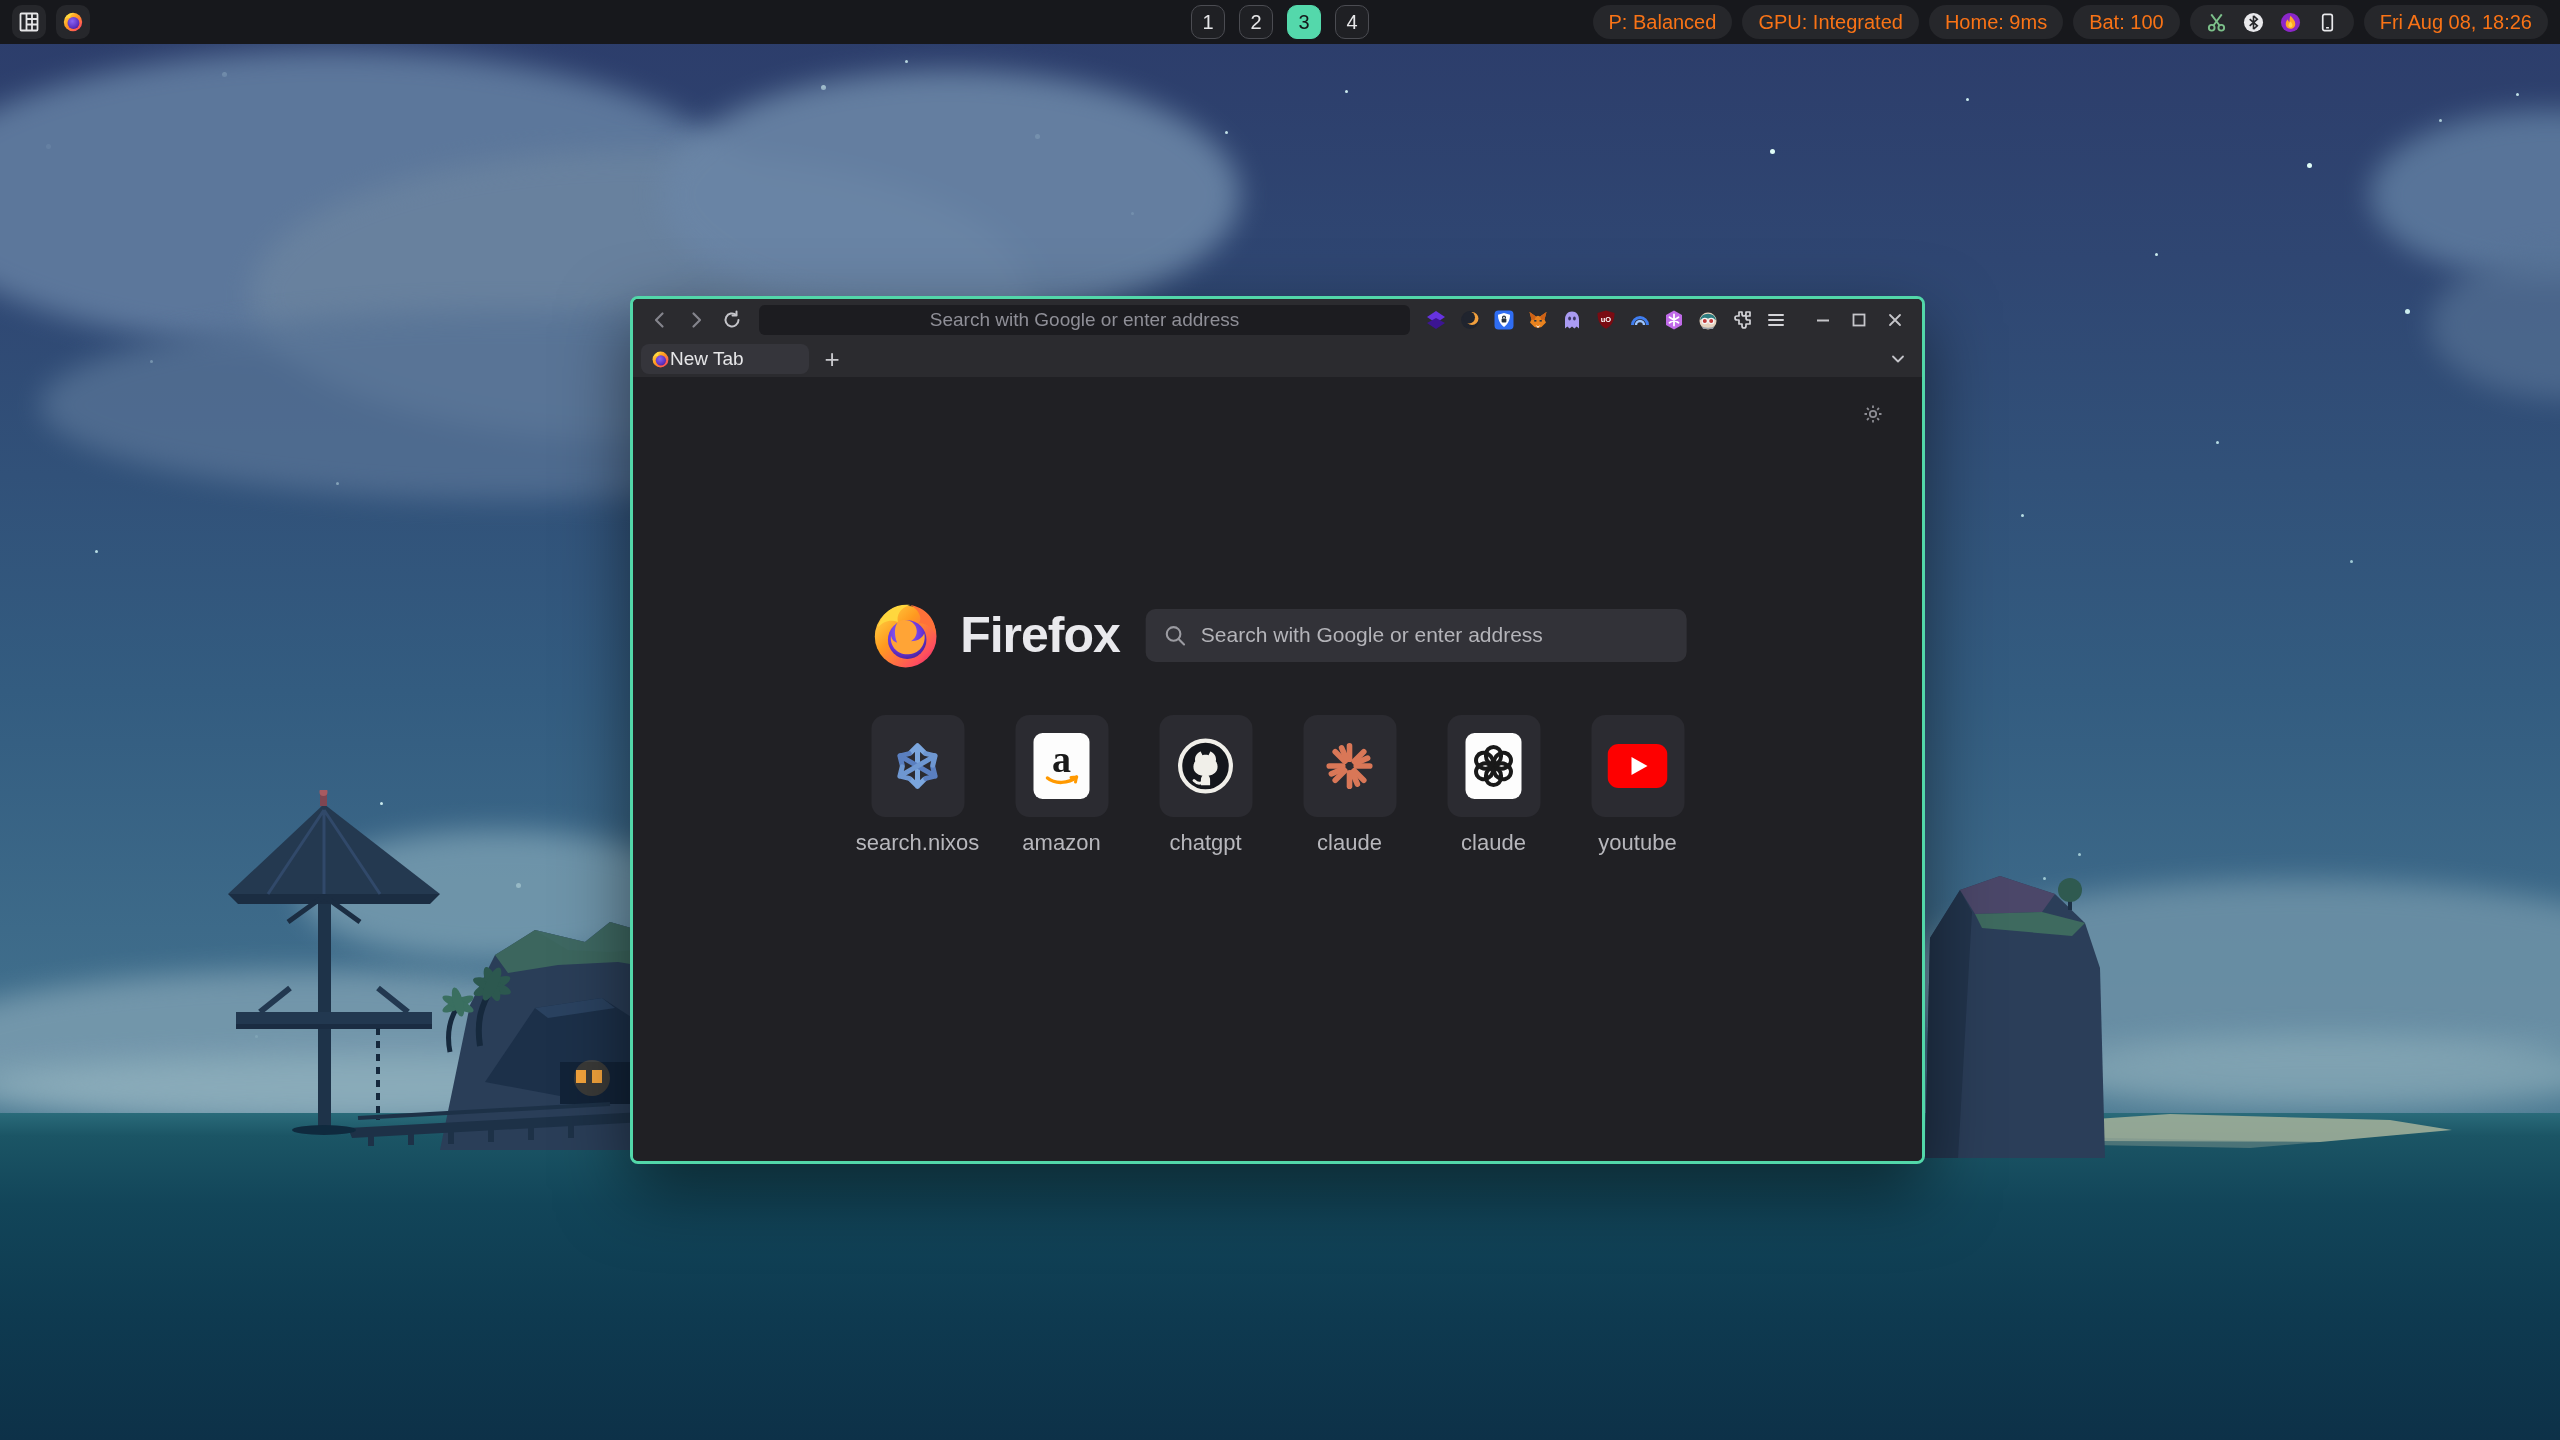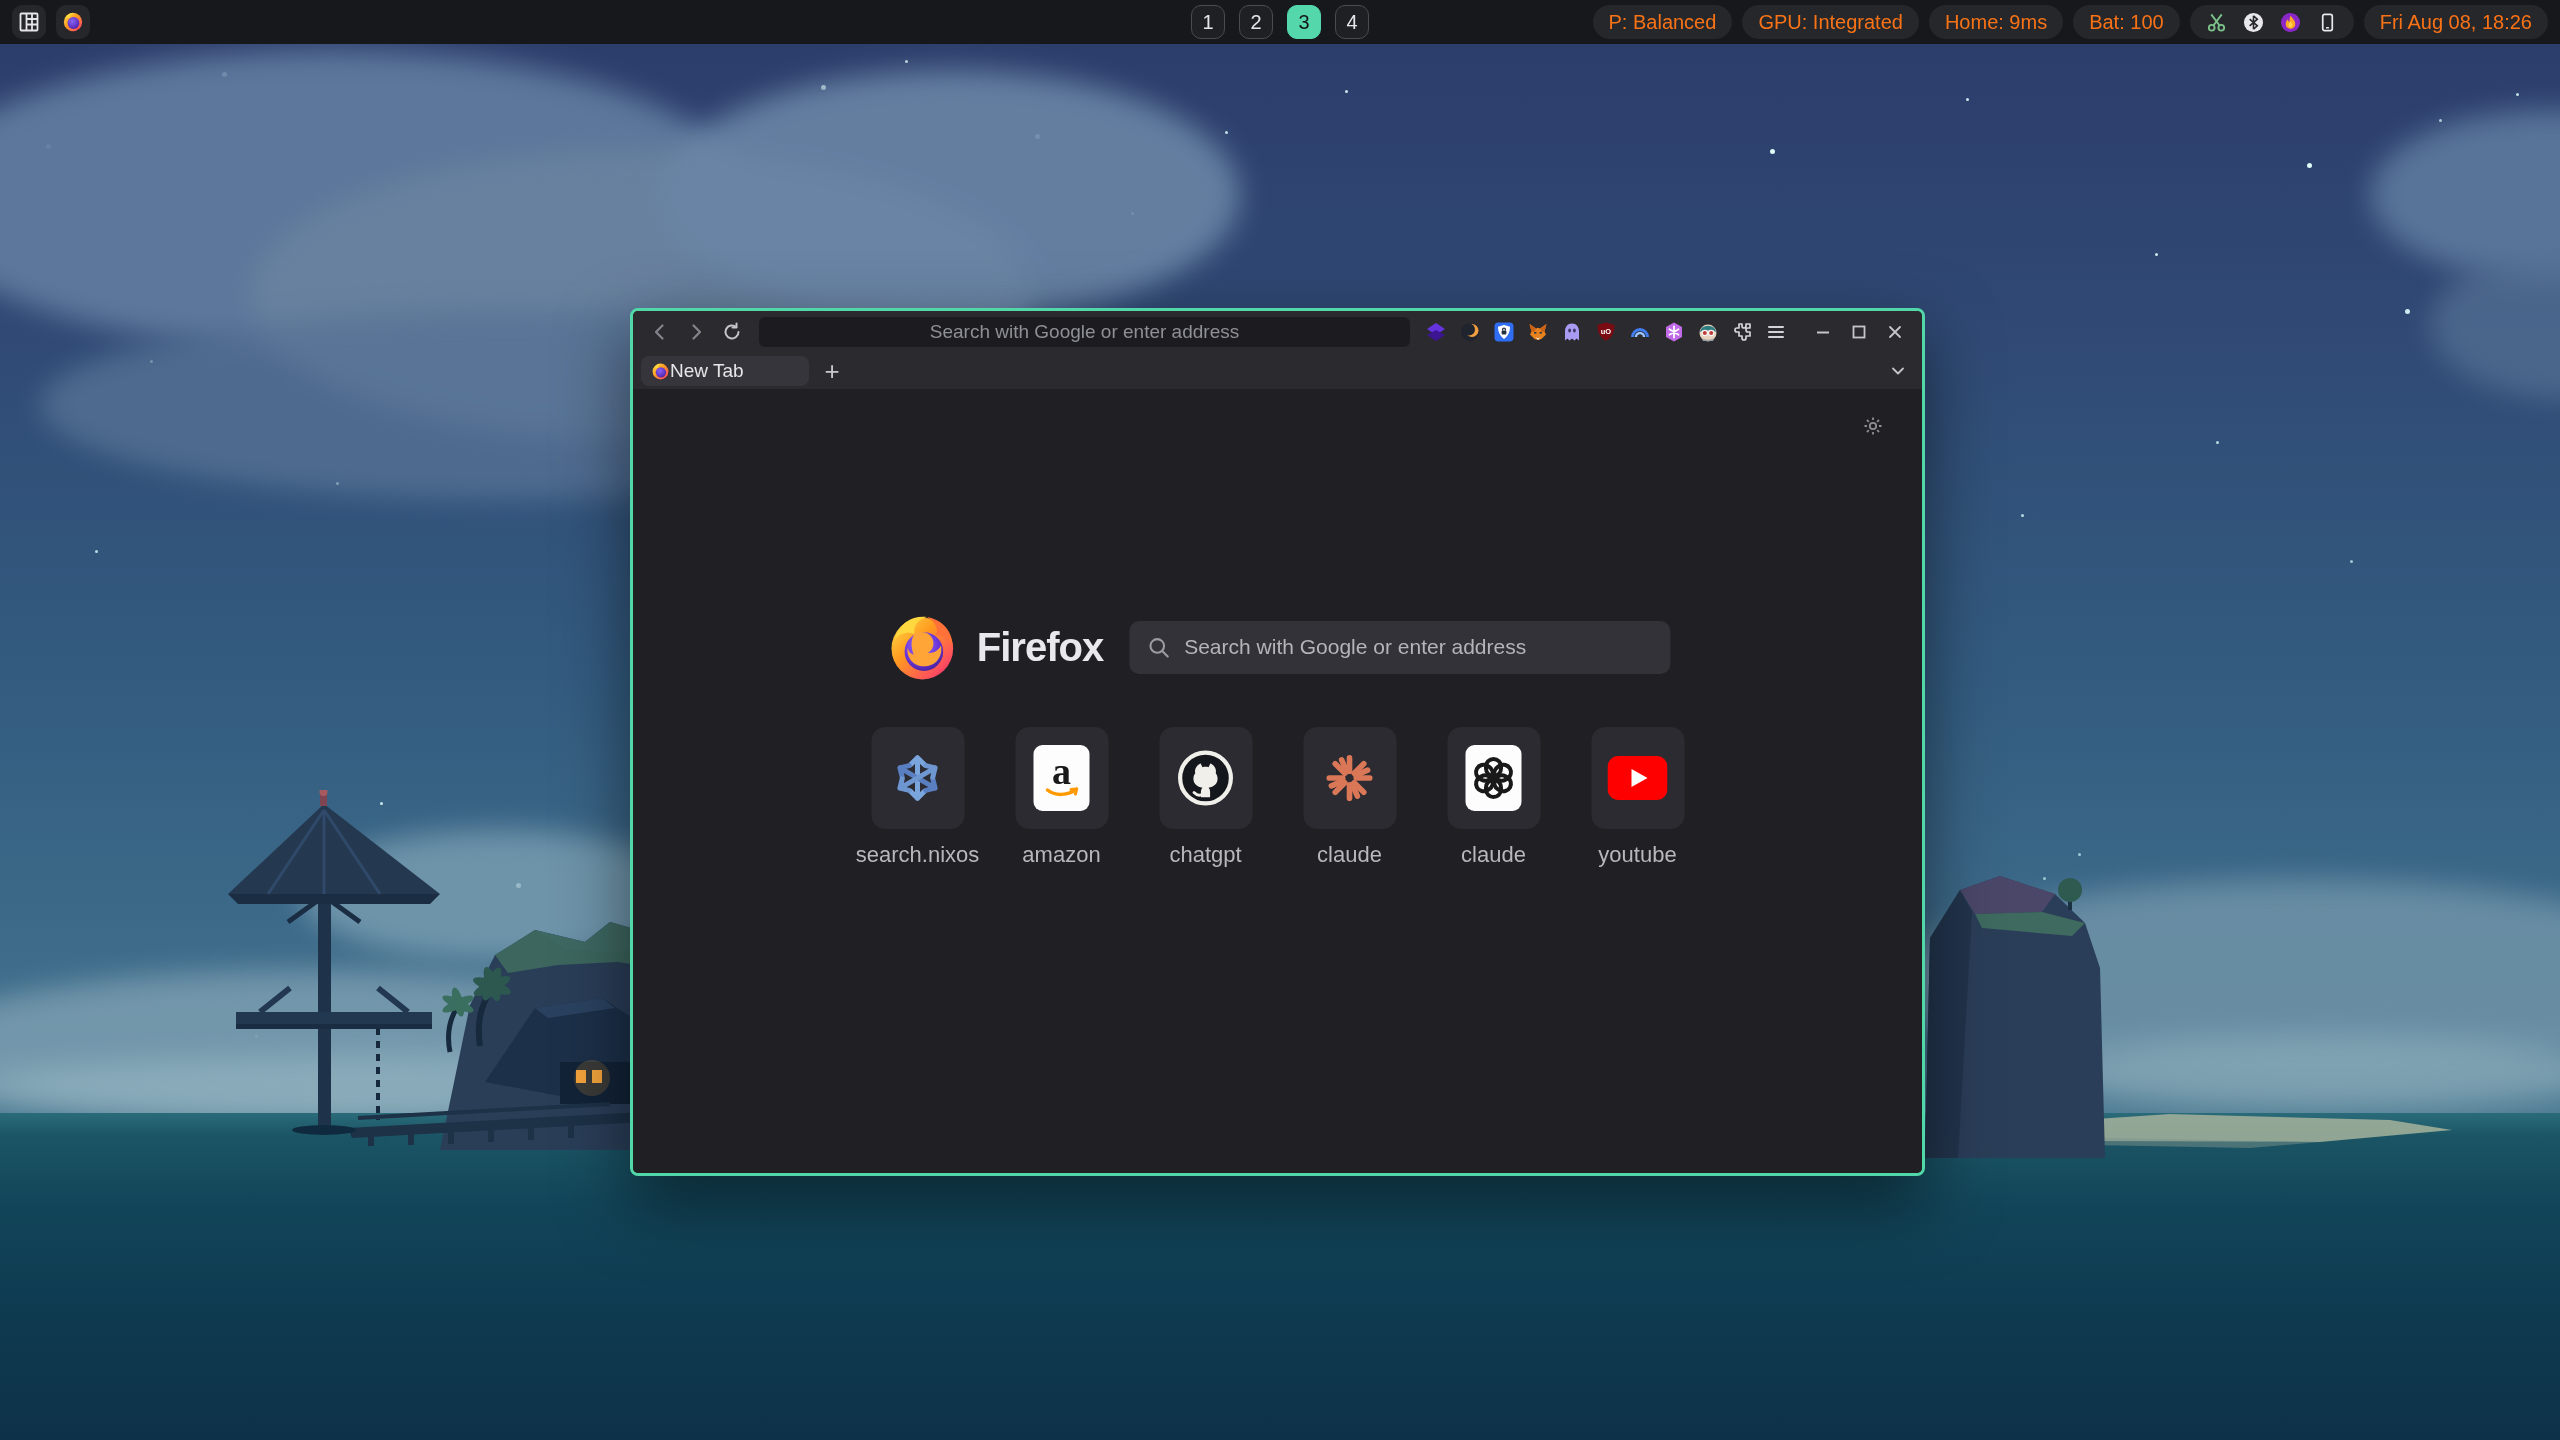--- a/index.html
+++ b/index.html
@@ -45,21 +45,21 @@
   .workspaces { position:absolute; left:50%; transform:translateX(-50%); display:flex; gap:14px; }
   .ws { width:34px; height:34px; border-radius:10px; background:#1f2024; border:1px solid #4b4c52;
     color:#e6e6e8; font-size:20px; display:flex; align-items:center; justify-content:center; }
   .ws.active { background:#54d8ab; border-color:#54d8ab; color:#15161a; }
   .tb-right { margin-left:auto; display:flex; gap:10px; align-items:center; }
   .pill { height:34px; border-radius:17px; background:#26272b; color:#f97316; font-size:20px;
     display:flex; align-items:center; padding:0 16px; white-space:nowrap; }
   .tray { gap:16px; }
 
   
-  .ffwindow { position:absolute; left:630px; top:308px; width:1295px; height:868px;
+  .ffwindow { position:absolute; left:630px; top:296px; width:1295px; height:868px;
     border:3px solid #52d7a9; border-radius:8px; background:#2b2b2f; z-index:30;
     box-shadow:0 26px 70px rgba(0,0,0,.5); display:flex; flex-direction:column; overflow:hidden; }
   .toolbar { height:42px; display:flex; align-items:center; padding:0 10px; gap:2px; background:#2b2b2f; }
   .nav-btn { width:34px; height:32px; border-radius:6px; display:flex; align-items:center; justify-content:center; }
   .urlbar { flex:1; height:30px; margin:0 8px; background:#1c1c20; border-radius:6px;
     display:flex; align-items:center; justify-content:center; }
   .urlbar-text { color:#8f8f97; font-size:19px; }
   .ext-btn { width:32px; height:30px; border-radius:6px; display:flex; align-items:center; justify-content:center; }
   .winctl { width:34px; height:30px; display:flex; align-items:center; justify-content:center; }
   .menu-sep { width:10px; }
@@ -70,21 +70,21 @@
   .tab-label { color:#e6e6e8; font-size:19px; }
   .newtab-btn { width:30px; height:30px; margin-left:8px; border-radius:6px; color:#c8c8cc;
     font-size:26px; line-height:26px; display:flex; align-items:center; justify-content:center; font-weight:400; }
   .tablist-btn { margin-left:auto; width:32px; height:30px; display:flex; align-items:center; justify-content:center; }
 
   .content { position:relative; flex:1; background:#202024; }
   .gear-btn { position:absolute; top:24px; right:36px; width:26px; height:26px;
     display:flex; align-items:center; justify-content:center; }
   .center-row { position:absolute; top:220px; left:50%; transform:translateX(-50%);
     display:flex; align-items:center; }
-  .wordmark { color:#e9e9ed; font-size:40px; font-weight:700; letter-spacing:-1px; margin-left:18px; }
+  .wordmark { color:#e9e9ed; font-size:50px; font-weight:700; letter-spacing:-1px; margin-left:18px; }
   .nt-search { width:541px; height:53px; margin-left:26px; background:#323238; border-radius:10px;
     display:flex; align-items:center; padding:0 18px; }
   .nt-search-text { color:#b4b4b9; font-size:21px; margin-left:14px; }
   .shortcuts { position:absolute; top:338px; left:50%; transform:translateX(-50%); display:flex; gap:51px; }
   .shortcut { display:flex; flex-direction:column; align-items:center; width:93px; }
   .tile { width:93px; height:102px; border-radius:14px; background:#2b2b31; display:flex;
     align-items:center; justify-content:center; }
   .tile-label { margin-top:13px; color:#b7b7bc; font-size:22px; white-space:nowrap; }
   .card { border-radius:9px; background:#fdfdfd; display:flex; align-items:center; justify-content:center; }
 </style>

